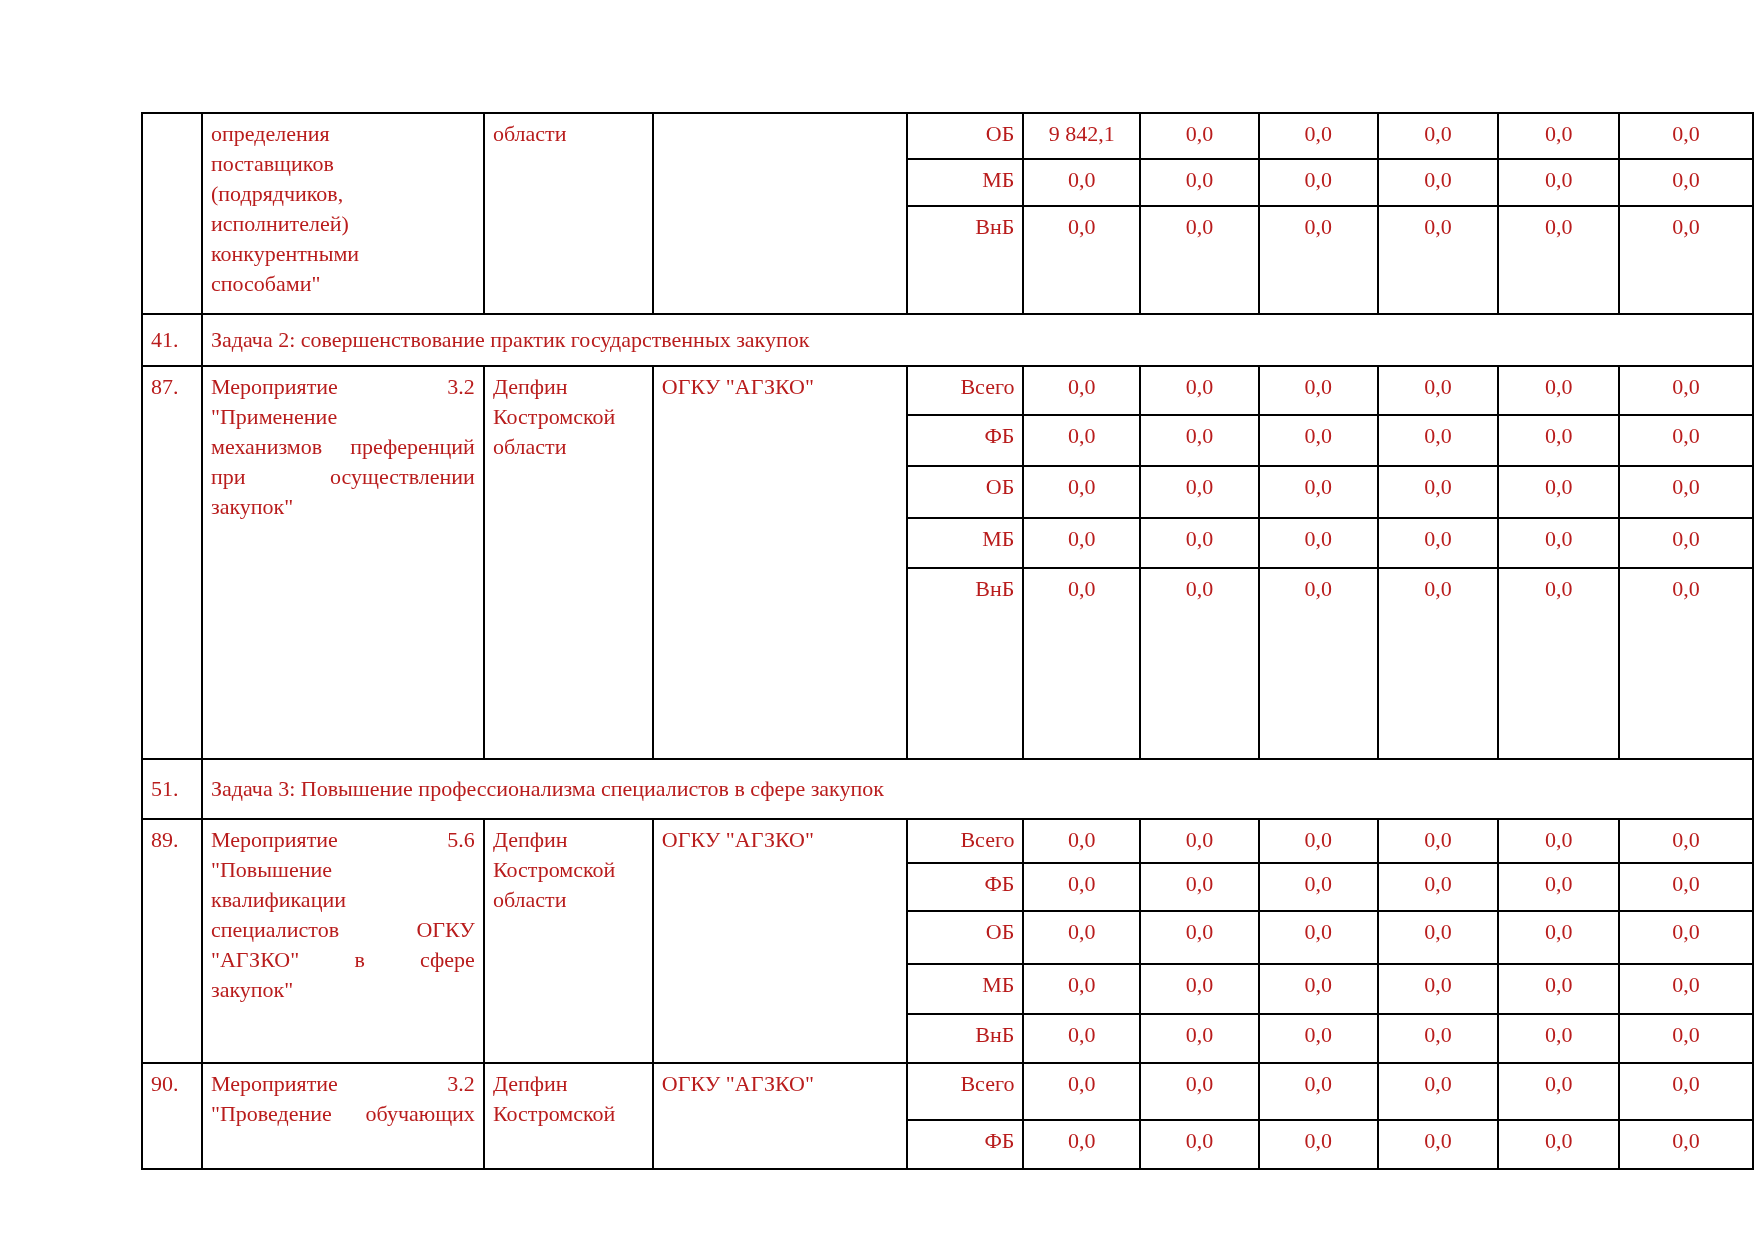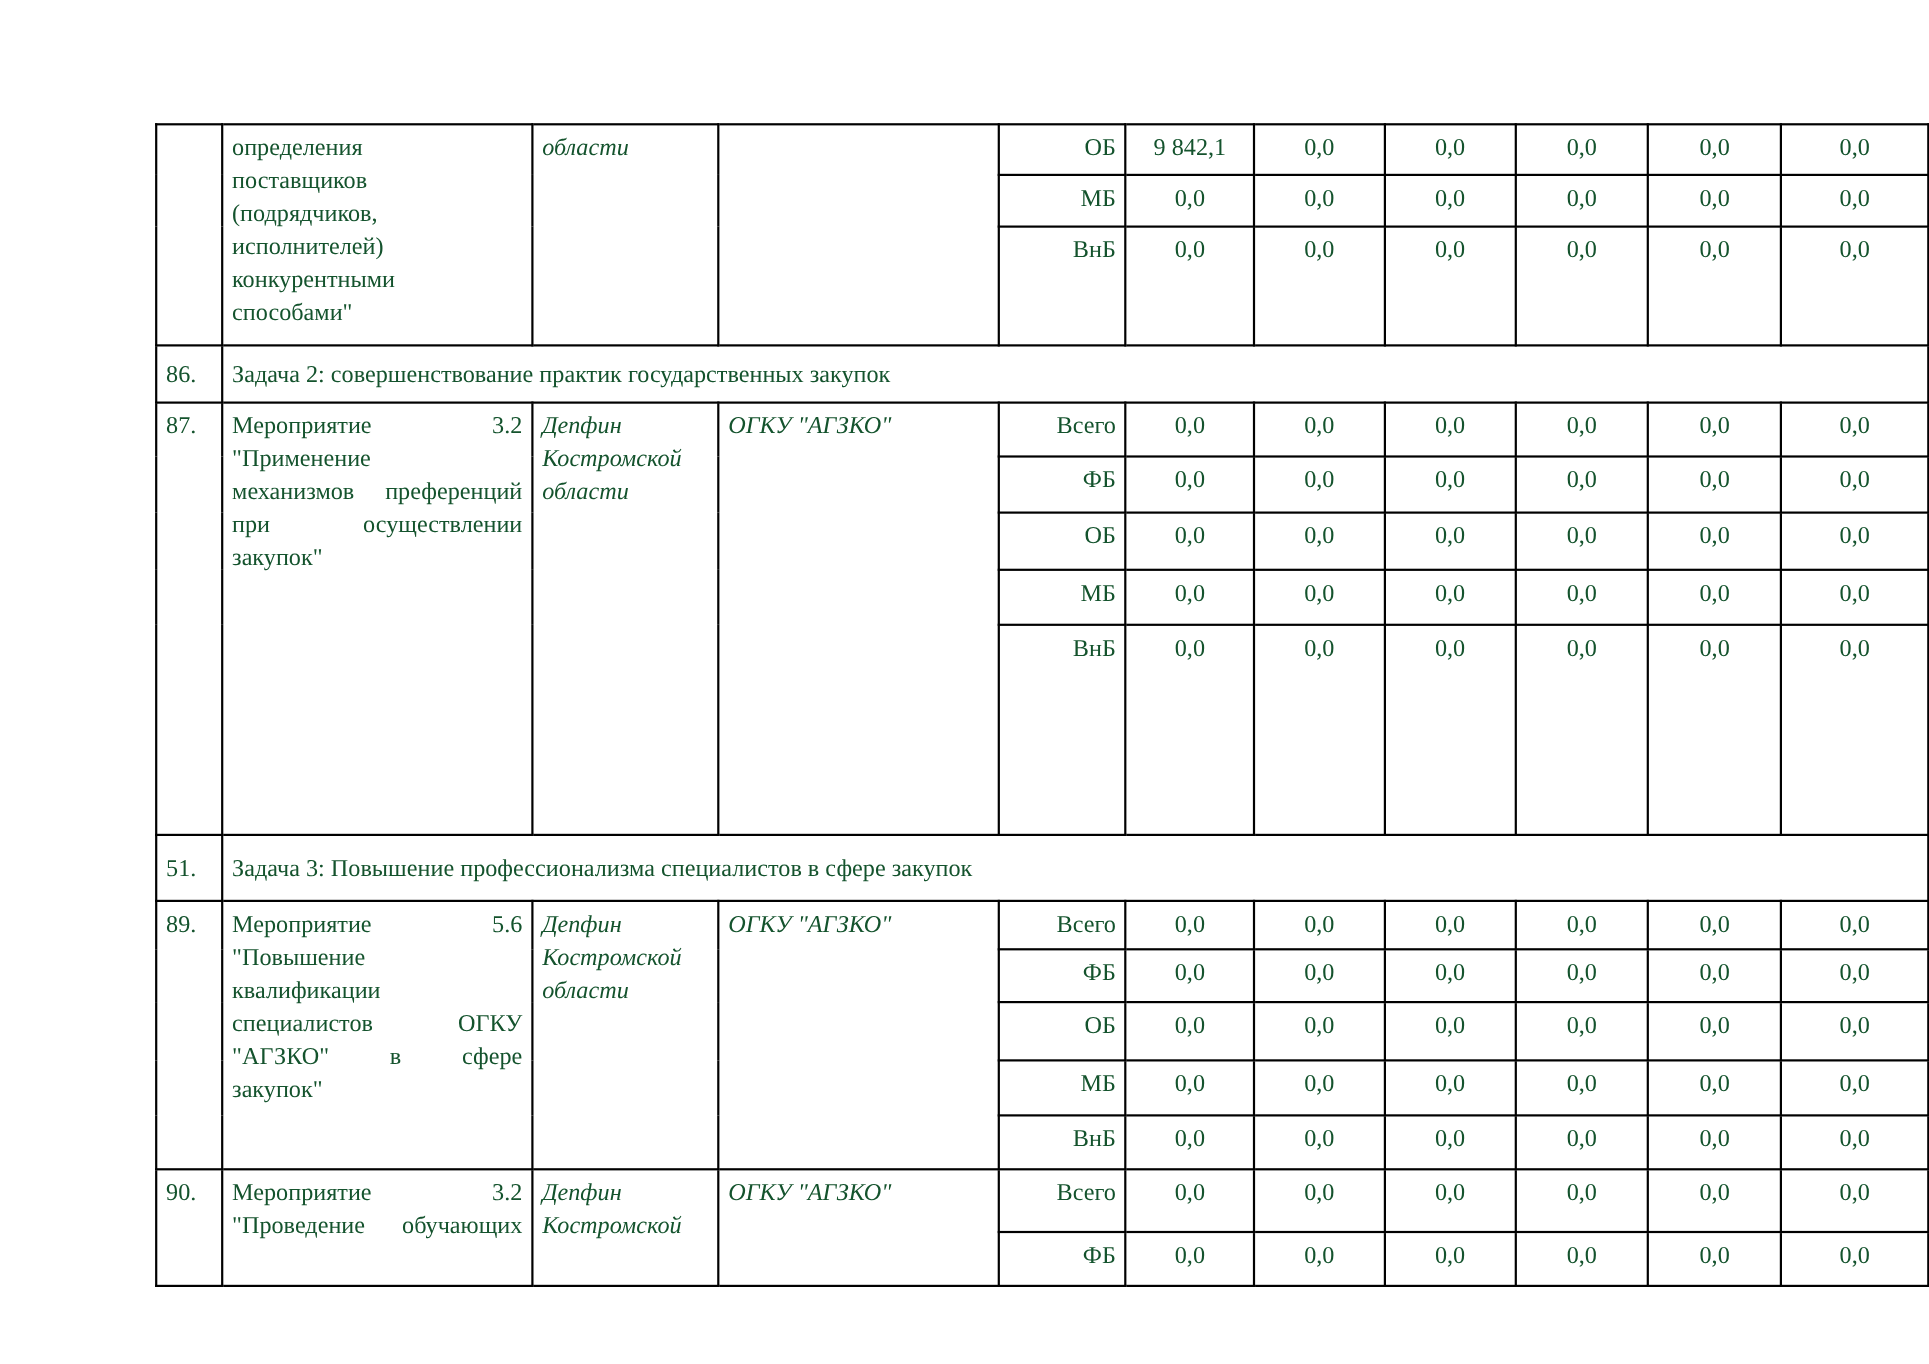--- a/index.html
+++ b/index.html
@@ -2,21 +2,21 @@
 <html><head>
 <meta charset="utf-8">
 <style>
   html,body{margin:0;padding:0;}
   .page{
     position:relative;
     width:1754px;height:1240px;
     background:#ffffff;
     overflow:hidden;
     font-family:"Liberation Serif","DejaVu Serif",serif;
-    color:#14532d;
+    color:#b91c1c;
   }
   table.doc{
     position:absolute;
     left:141px;top:112px;
     border-collapse:collapse;
     table-layout:fixed;
   }
   table.doc td{
     border:2px solid #000;
     vertical-align:top;
@@ -24,21 +24,21 @@
     line-height:30px;
     padding:5px 8px;
     overflow:hidden;
   }
   td.cell-num{text-align:left;padding-left:6px;}
   td.cell-activity{
     text-align:justify;
     text-align-last:justify;
     white-space:pre-line;
   }
-  td.cell-pre{white-space:pre-line;font-style:italic;}
+  td.cell-pre{white-space:pre-line;}
   td.cell-value{text-align:center;}
   td.cell-budget{text-align:right;}
   tr.task-row td{vertical-align:middle;}
 </style>
 </head>
 <body>
 
 <div class="page">
   <table class="doc">
     <colgroup>
@@ -85,21 +85,21 @@
         <tr style="height: 108px;">
           <td class="cell-budget">ВнБ</td>
           <td class="cell-value">0,0</td>
           <td class="cell-value">0,0</td>
           <td class="cell-value">0,0</td>
           <td class="cell-value">0,0</td>
           <td class="cell-value">0,0</td>
           <td class="cell-value">0,0</td>
         </tr>
         <tr class="task-row" style="height: 52px;">
-          <td class="cell-num">86.</td>
+          <td class="cell-num">41.</td>
           <td class="cell-task" colspan="10">Задача 2: совершенствование практик государственных закупок</td>
         </tr>
         <tr style="height: 49px; margin-top: 17px;">
           <td class="cell-num" rowspan="5">87.</td>
           <td class="cell-activity" rowspan="5">Мероприятие 3.2
 "Применение
 механизмов преференций
 при осуществлении
 закупок"</td>
           <td class="cell-pre" rowspan="5">Депфин

